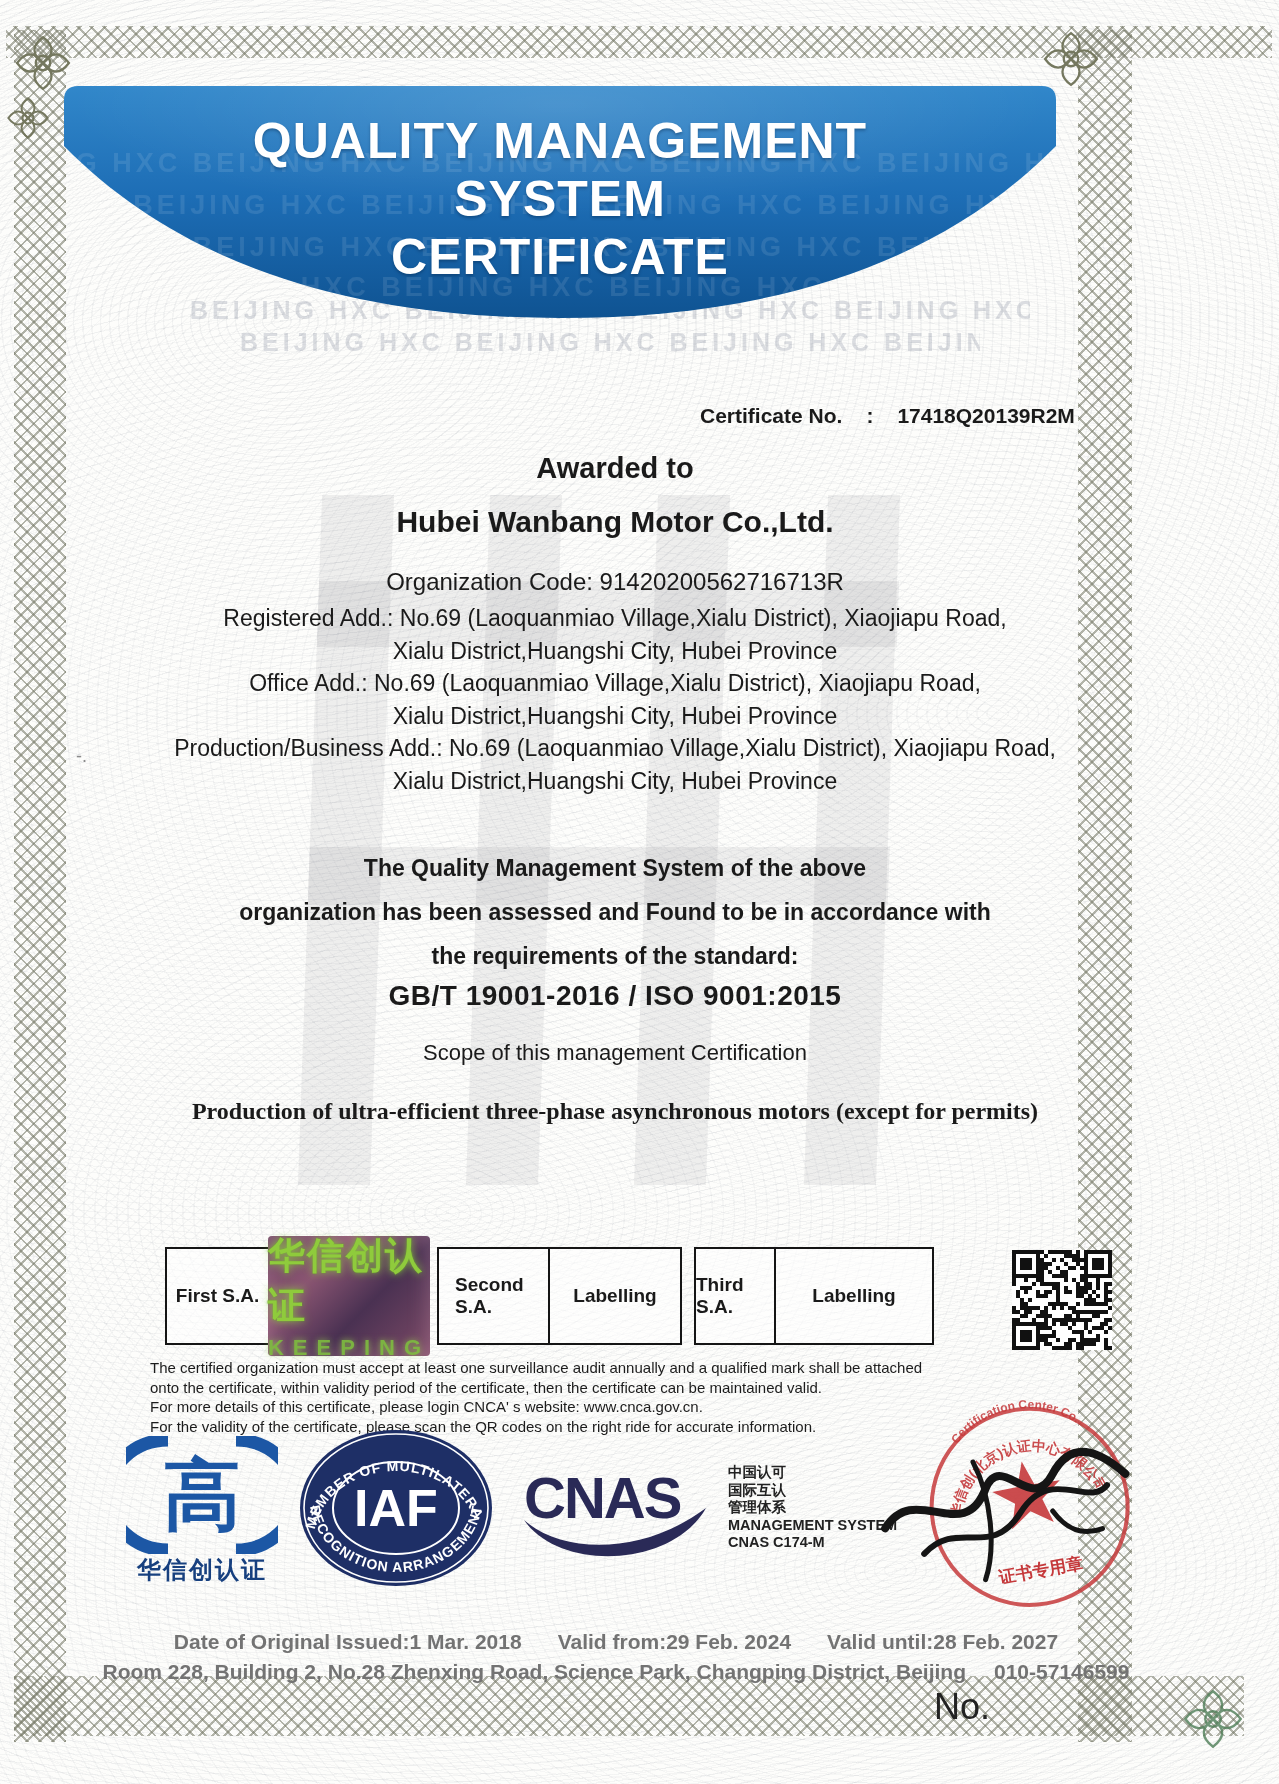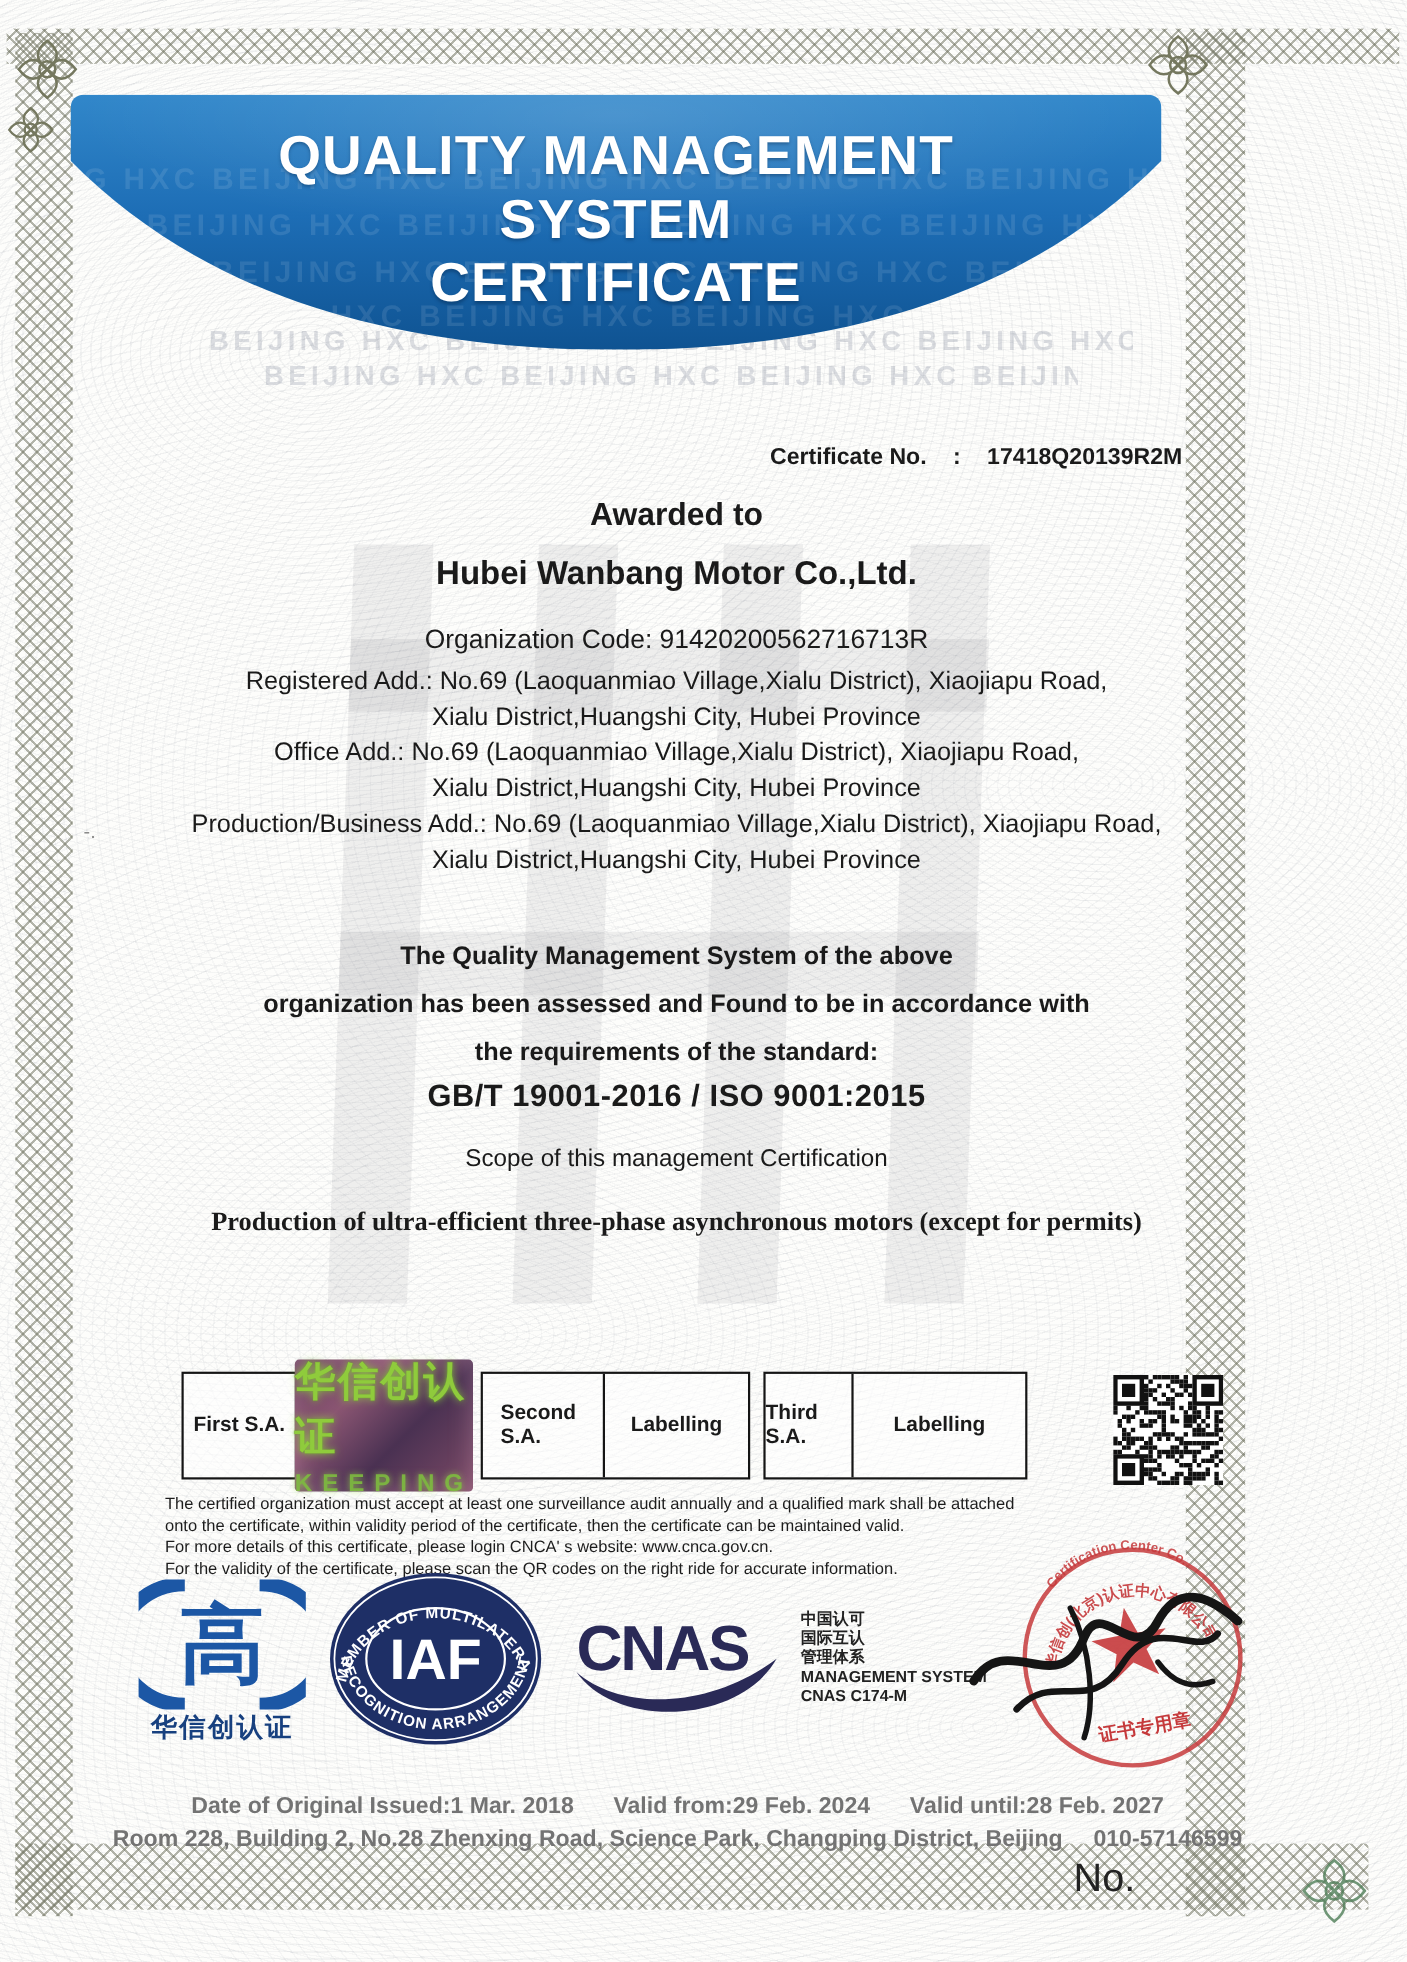--- a/index.html
+++ b/index.html
@@ -60,21 +60,21 @@
   .holo-en{font-weight:bold;font-size:22px;letter-spacing:9px;color:#7fbf3f;opacity:.9;
     text-shadow:0 0 6px rgba(150,220,70,.8);margin-top:4px;}
   .notes{left:150px;top:1358px;width:800px;z-index:4;font-size:15px;line-height:19.5px;color:#1c1c1c;}
   
   .caption-cn{left:122px;top:1554px;width:160px;text-align:center;z-index:4;
     font-weight:bold;font-size:24px;color:#17407f;letter-spacing:2px;}
   .accred{left:728px;top:1464px;width:210px;z-index:4;font-size:14.5px;line-height:17.5px;
     color:#222;font-weight:bold;}
   .footer-line{left:101px;width:1030px;z-index:5;display:flex;justify-content:center;gap:36px;
     font-weight:bold;font-size:21px;color:#737373;white-space:nowrap;}
-  .serial{left:976px;top:1686px;z-index:6;display:flex;align-items:baseline;gap:6px;flex-direction:column;}
+  .serial{left:934px;top:1686px;z-index:6;display:flex;align-items:baseline;gap:6px;flex-direction:column;}
   .serial-label{font-size:36px;color:#222;}
   .serial-value{font-family:"DejaVu Sans Mono",monospace;font-size:40px;letter-spacing:5px;color:#c0262c;}
   .margin-mark{left:76px;top:746px;z-index:4;font-size:18px;color:#8a8a8a;}
   svg text{font-family:"Liberation Sans",sans-serif;}
 </style>
 </head>
 <body>
 
 <div class="paper-texture"></div>
 

